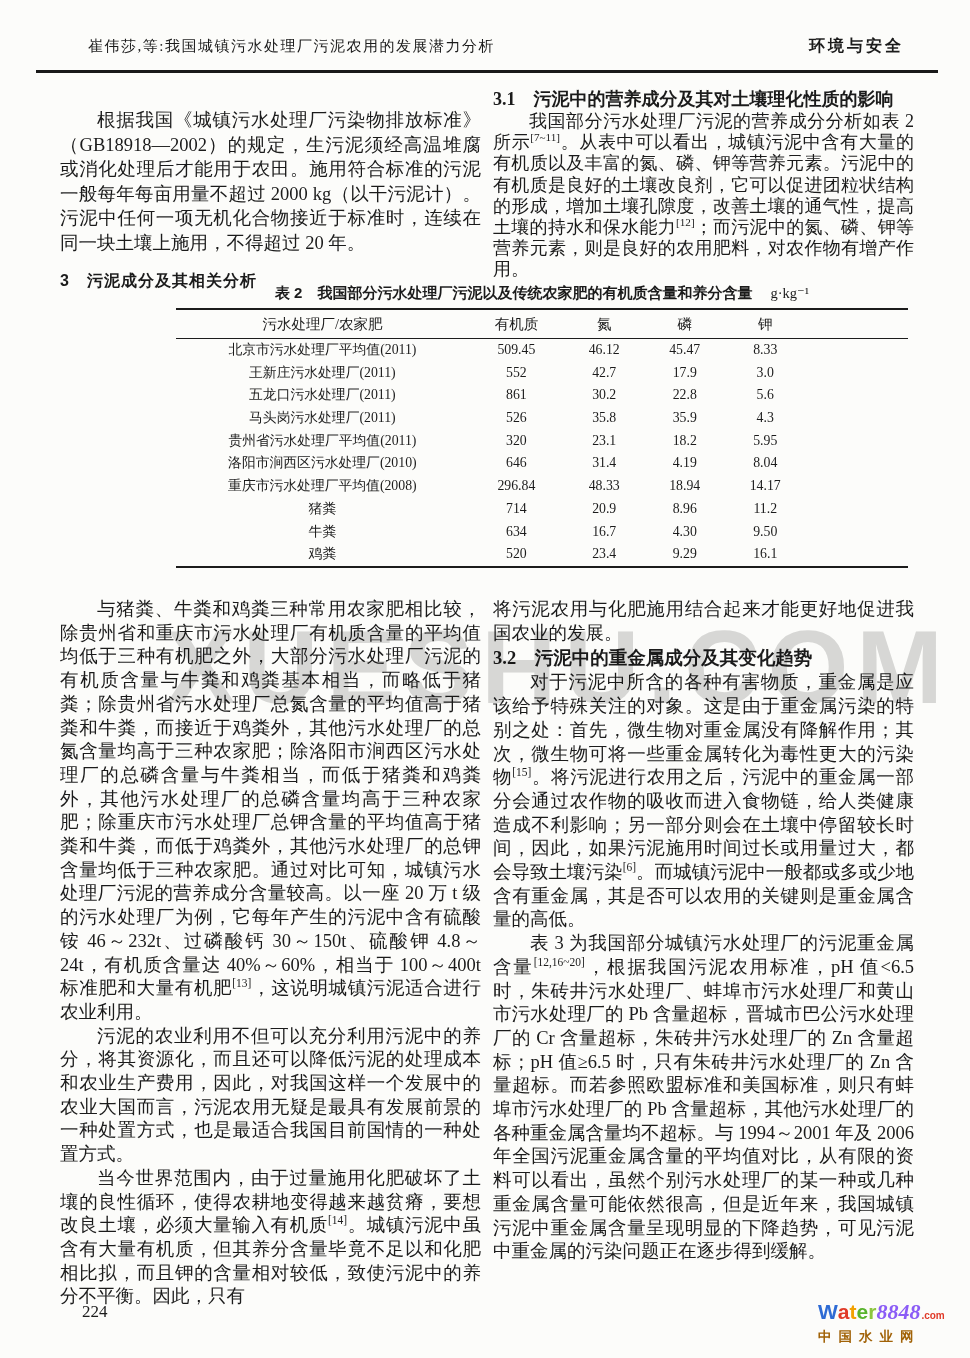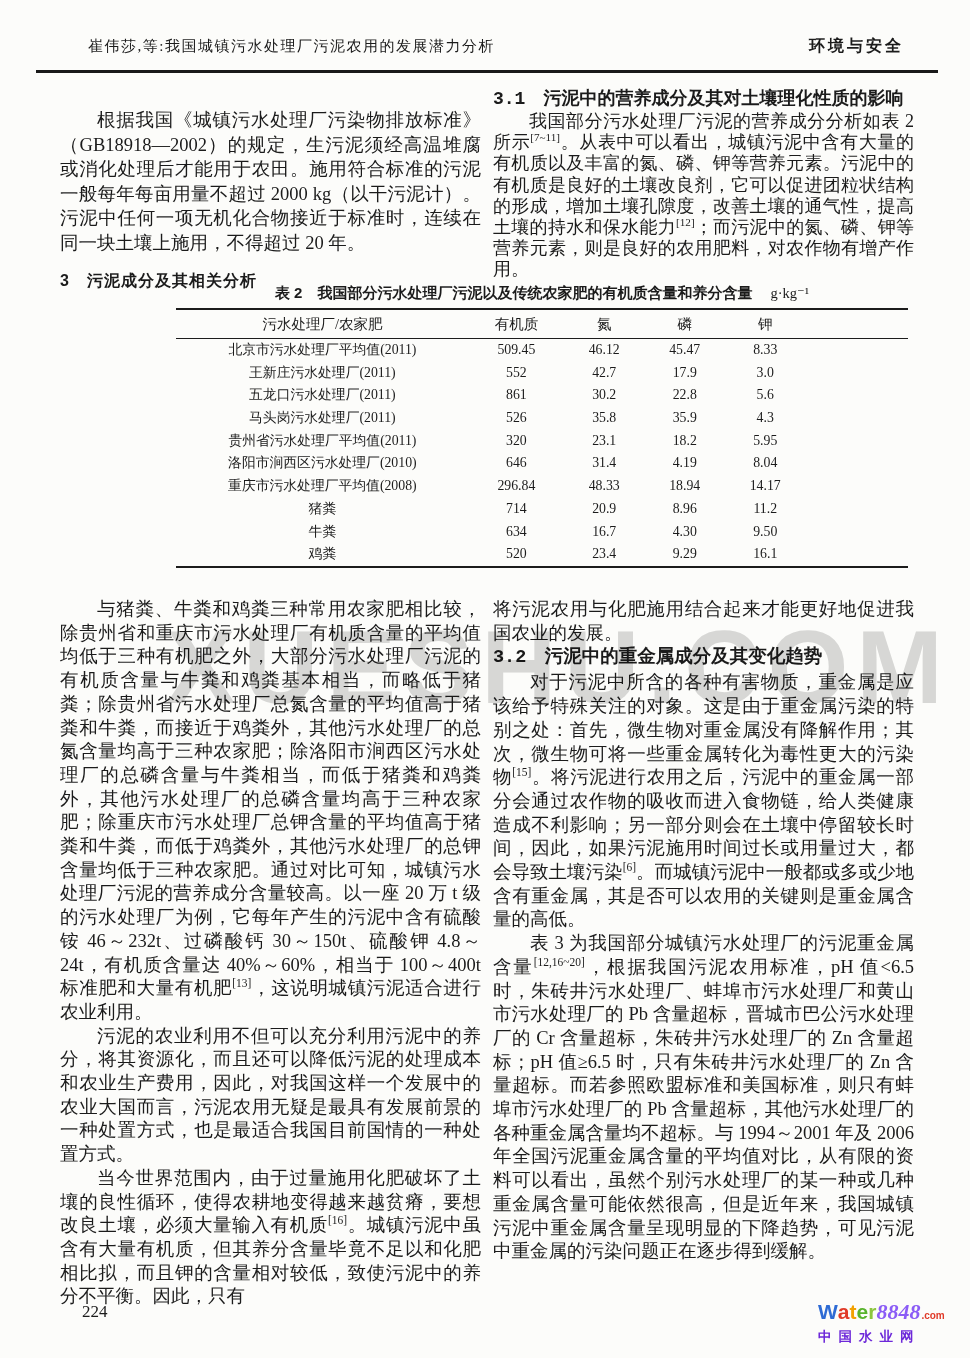--- a/index.html
+++ b/index.html
@@ -22,21 +22,21 @@
   .col p { text-indent:2em; }
   .col p.no-indent { text-indent:0; }
   #col-tl { left:60px;  top:108px;  font-size:18.5px; line-height:24.5px; }
   #col-tr { left:493px; top:87px;  font-size:18px;   line-height:21.2px; }
   #col-bl { left:60px;  top:598px; font-size:18.5px; line-height:23.7px; }
   #col-br { left:493px; top:598px; font-size:18.5px; line-height:23.7px; }
 
   .sec-h { margin-top:14px; font-size:16px; font-weight:bold; letter-spacing:1px;
     text-align:left; font-family:"Liberation Sans","DejaVu Sans",sans-serif; }
   .sub-h { font-weight:bold; text-align:left; font-size:18px; line-height:24px;
-    font-family:Liberation Mono, monospace; }
+    font-family:Liberation Serif, serif; }
   #col-br .sub-h { font-size:18.5px; line-height:26px; }
   sup { font-size:0.62em; vertical-align:super; line-height:0; }
 
   
   #table2 { position:absolute; left:176px; top:284px; width:732px; }
   .t-caption { display:flex; justify-content:center; align-items:baseline; gap:18px;
     font-family:"Liberation Sans","DejaVu Sans",sans-serif; font-weight:bold;
     font-size:15px; margin-bottom:5px; }
   .t-unit { font-family:"Liberation Serif","DejaVu Serif",serif; font-weight:normal; font-size:14.5px; }
   .t-rule-thick { border-top:2.5px solid #1c1c1c; }
@@ -167,21 +167,21 @@
         <div>9.29</div>
         <div>16.1</div>
       </div>
       </div>
     <div class="t-rule-thick"></div>
   </div>
 
   <div class="col" id="col-bl">
     <p><span>与猪粪、牛粪和鸡粪三种常用农家肥相比较，除贵州省和重庆市污水处理厂有机质含量的平均值均低于三种有机肥之外，大部分污水处理厂污泥的有机质含量与牛粪和鸡粪基本相当，而略低于猪粪；除贵州省污水处理厂总氮含量的平均值高于猪粪和牛粪，而接近于鸡粪外，其他污水处理厂的总氮含量均高于三种农家肥；除洛阳市涧西区污水处理厂的总磷含量与牛粪相当，而低于猪粪和鸡粪外，其他污水处理厂的总磷含量均高于三种农家肥；除重庆市污水处理厂总钾含量的平均值高于猪粪和牛粪，而低于鸡粪外，其他污水处理厂的总钾含量均低于三种农家肥。通过对比可知，城镇污水处理厂污泥的营养成分含量较高。以一座 20 万 t 级的污水处理厂为例，它每年产生的污泥中含有硫酸铵 46～232t、过磷酸钙 30～150t、硫酸钾 4.8～24t，有机质含量达 40%～60%，相当于 100～400t 标准肥和大量有机肥</span><sup>[13]</sup><span>，这说明城镇污泥适合进行农业利用。</span></p>
     <p>污泥的农业利用不但可以充分利用污泥中的养分，将其资源化，而且还可以降低污泥的处理成本和农业生产费用，因此，对我国这样一个发展中的农业大国而言，污泥农用无疑是最具有发展前景的一种处置方式，也是最适合我国目前国情的一种处置方式。</p>
-    <p><span>当今世界范围内，由于过量施用化肥破坏了土壤的良性循环，使得农耕地变得越来越贫瘠，要想改良土壤，必须大量输入有机质</span><sup>[16]</sup><span>。城镇污泥中虽含有大量有机质，但其养分含量毕竟不足以和化肥相比拟，而且钾的含量相对较低，致使污泥中的养分不平衡。因此，只有</span></p>
+    <p><span>当今世界范围内，由于过量施用化肥破坏了土壤的良性循环，使得农耕地变得越来越贫瘠，要想改良土壤，必须大量输入有机质</span><sup>[14]</sup><span>。城镇污泥中虽含有大量有机质，但其养分含量毕竟不足以和化肥相比拟，而且钾的含量相对较低，致使污泥中的养分不平衡。因此，只有</span></p>
   </div>
 
   <div class="col" id="col-br">
     <p class="no-indent">将污泥农用与化肥施用结合起来才能更好地促进我国农业的发展。</p>
     <div class="sub-h">3.2　污泥中的重金属成分及其变化趋势</div>
     <p><span>对于污泥中所含的各种有害物质，重金属是应该给予特殊关注的对象。这是由于重金属污染的特别之处：首先，微生物对重金属没有降解作用；其次，微生物可将一些重金属转化为毒性更大的污染物</span><sup>[15]</sup><span>。将污泥进行农用之后，污泥中的重金属一部分会通过农作物的吸收而进入食物链，给人类健康造成不利影响；另一部分则会在土壤中停留较长时间，因此，如果污泥施用时间过长或用量过大，都会导致土壤污染</span><sup>[6]</sup><span>。而城镇污泥中一般都或多或少地含有重金属，其是否可以农用的关键则是重金属含量的高低。</span></p>
     <p><span>表 3 为我国部分城镇污水处理厂的污泥重金属含量</span><sup>[12,16~20]</sup><span>，根据我国污泥农用标准，pH 值&lt;6.5 时，朱砖井污水处理厂、蚌埠市污水处理厂和黄山市污水处理厂的 Pb 含量超标，晋城市巴公污水处理厂的 Cr 含量超标，朱砖井污水处理厂的 Zn 含量超标；pH 值≥6.5 时，只有朱砖井污水处理厂的 Zn 含量超标。而若参照欧盟标准和美国标准，则只有蚌埠市污水处理厂的 Pb 含量超标，其他污水处理厂的各种重金属含量均不超标。与 1994～2001 年及 2006 年全国污泥重金属含量的平均值对比，从有限的资料可以看出，虽然个别污水处理厂的某一种或几种重金属含量可能依然很高，但是近年来，我国城镇污泥中重金属含量呈现明显的下降趋势，可见污泥中重金属的污染问题正在逐步得到缓解。</span></p>
   </div>
 
   <div class="watermark">XUESHU.COM</div>
@@ -190,16 +190,16 @@
   <div class="logo">
     <div class="logo-top">
       <span style="color: rgb(46, 107, 212);">W</span>
       <span style="color: rgb(224, 58, 40);">a</span>
       <span style="color: rgb(242, 161, 0);">t</span>
       <span style="color: rgb(88, 179, 44);">e</span>
       <span style="color: rgb(140, 198, 62);">r</span>
       <span class="logo-8848" style="color: #8b5cf6;">8848</span>
       <span class="logo-com" style="color: rgb(224, 58, 40);">.com</span>
     </div>
-    <div class="logo-sub" style="color: #6d28d9;">中国水业网</div>
+    <div class="logo-sub" style="color: #a16207;">中国水业网</div>
   </div>
 
 </div>
 
 </body></html>

